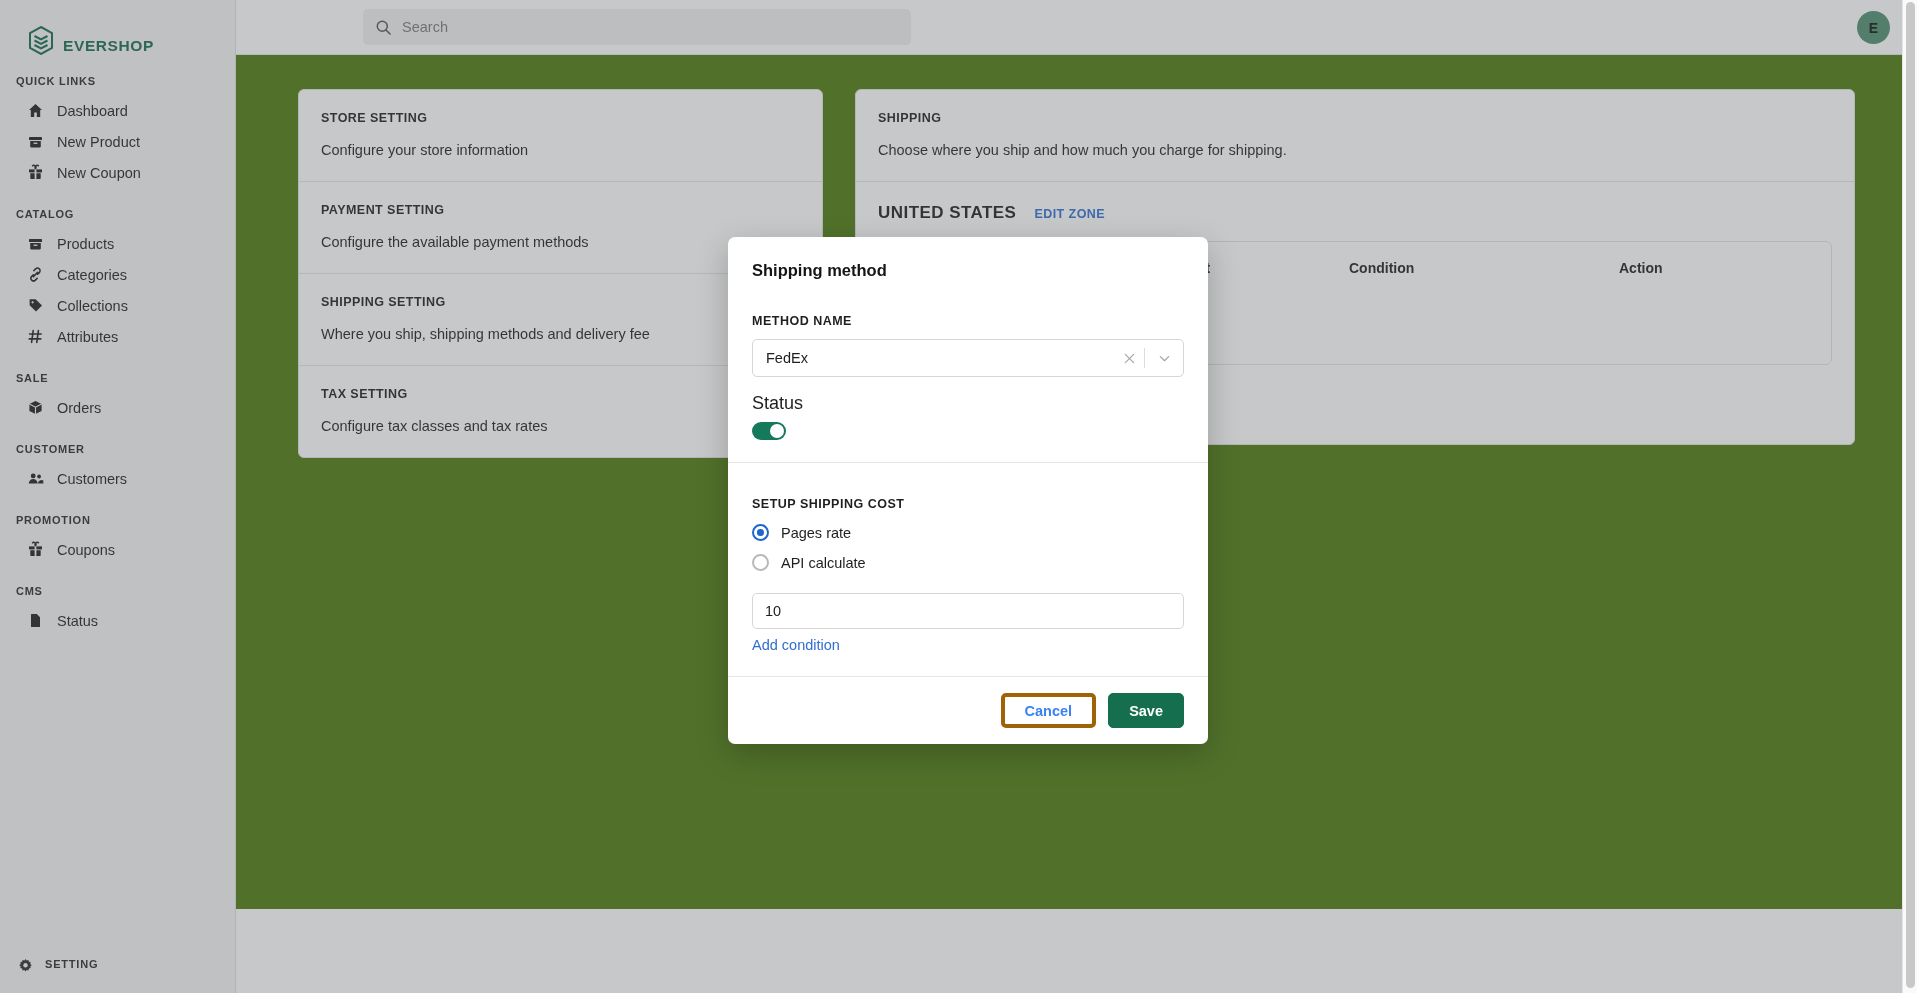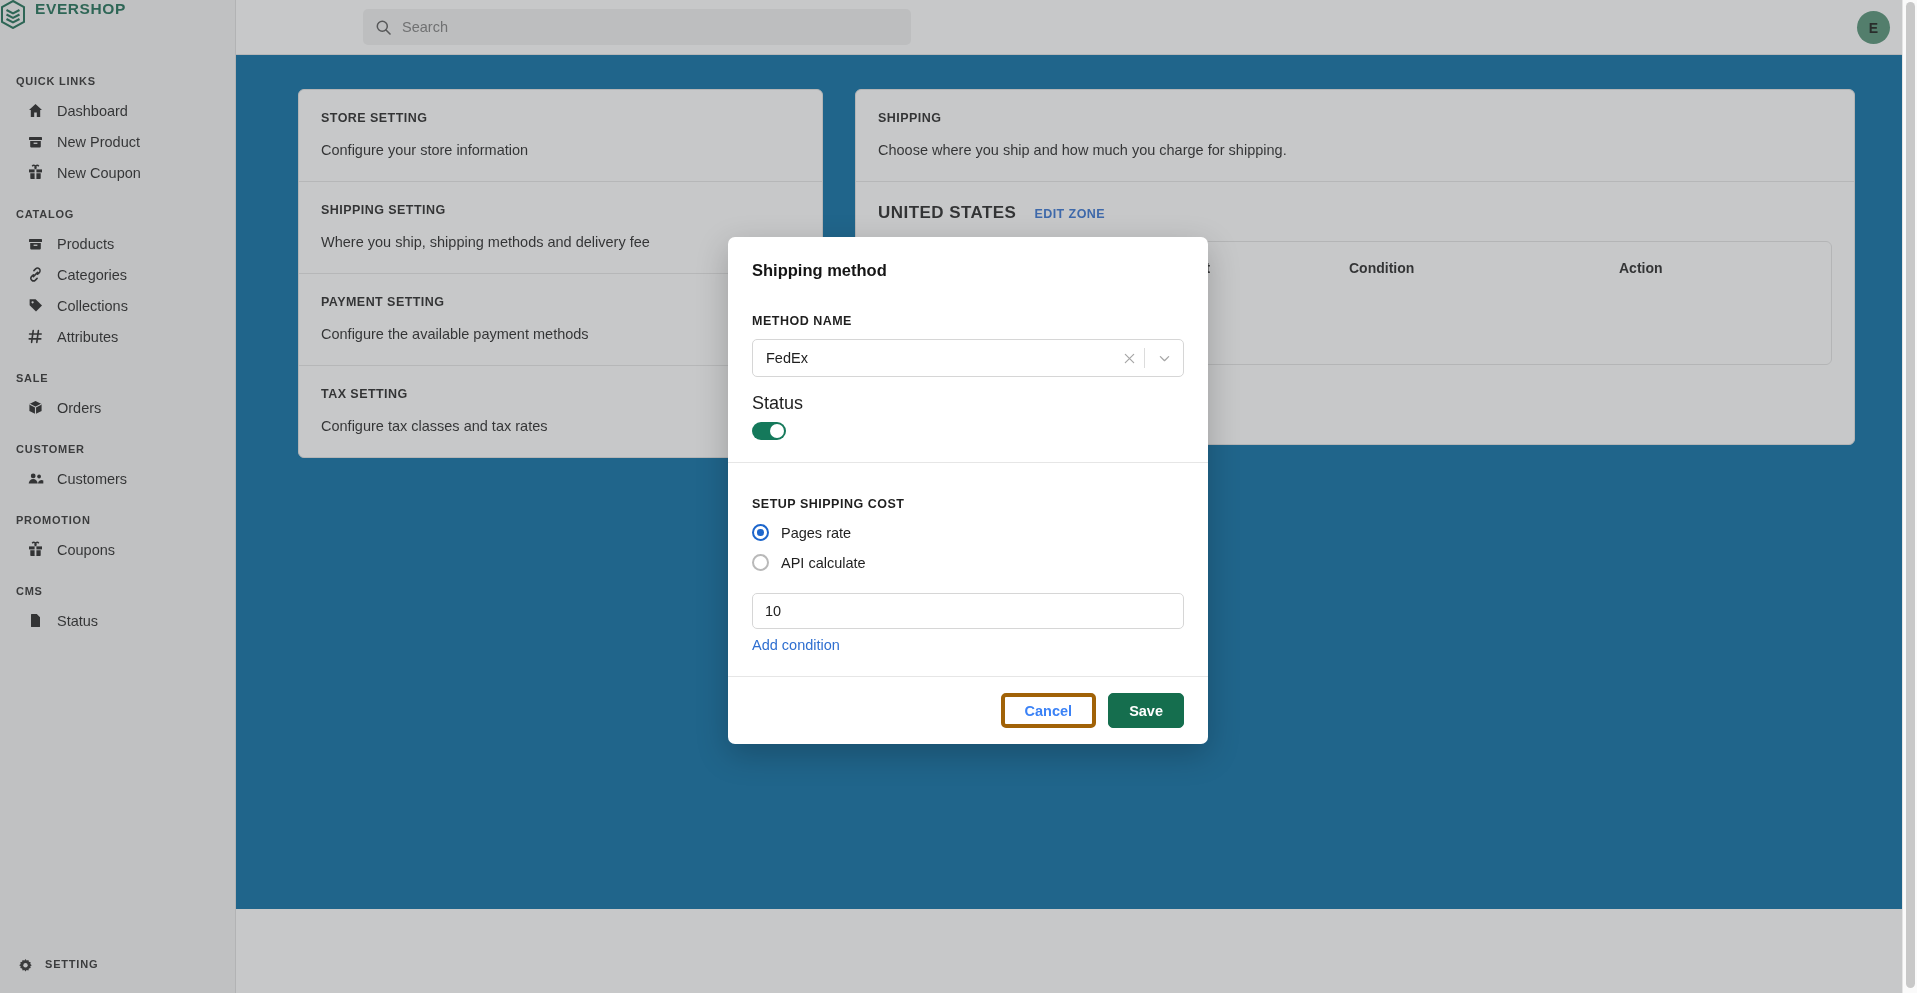--- a/index.html
+++ b/index.html
@@ -34,22 +34,22 @@
     flex: 0 0 236px;
     height: 993px;
     background: #f5f5f5;
     border-right: 1px solid #e0e0e0;
     position: relative;
     padding-top: 0;
   }
   .brand {
     height: 55px;
     display: flex;
-    align-items: flex-start;
-    padding-left: 0;
+    align-items: flex-end;
+    padding-left: 28px;
     gap: 9px;
   }
   .brand-logo { width: 26px; height: 29px; flex: 0 0 26px; display:block; }
   .brand-name {
     font-size: 15.5px;
     font-weight: 700;
     letter-spacing: 0.6px;
     color: #186b51;
   }
 
@@ -150,21 +150,21 @@
     font-weight: 600;
     display: flex;
     align-items: center;
     justify-content: center;
     cursor: pointer;
   }
 
   
   .content {
     flex: 1 1 auto;
-    background: #0369a1;
+    background: #4d7c0f;
     padding: 34px 8px 0 0;
     overflow: hidden;
   }
   .grid {
     display: flex;
     gap: 32px;
     padding: 0 54px 0 62px;
     align-items: flex-start;
   }
   .col-left { flex: 0 0 525px; }
@@ -557,27 +557,27 @@
 
           <div class="col-left">
             <div class="card">
 
               <div class="card-row">
                 <div class="card-title">STORE SETTING</div>
                 <div class="card-desc">Configure your store information</div>
               </div>
 
               <div class="card-row">
+                <div class="card-title">PAYMENT SETTING</div>
+                <div class="card-desc">Configure the available payment methods</div>
+              </div>
+
+              <div class="card-row">
                 <div class="card-title">SHIPPING SETTING</div>
                 <div class="card-desc">Where you ship, shipping methods and delivery fee</div>
-              </div>
-
-              <div class="card-row">
-                <div class="card-title">PAYMENT SETTING</div>
-                <div class="card-desc">Configure the available payment methods</div>
               </div>
 
               <div class="card-row">
                 <div class="card-title">TAX SETTING</div>
                 <div class="card-desc">Configure tax classes and tax rates</div>
               </div>
 
             </div>
           </div>
 

